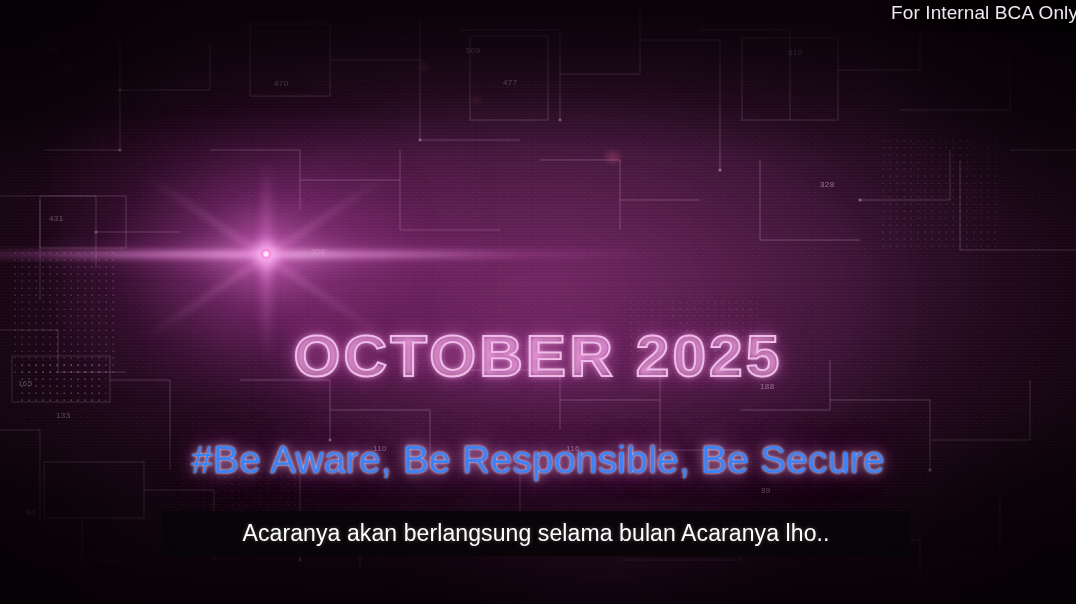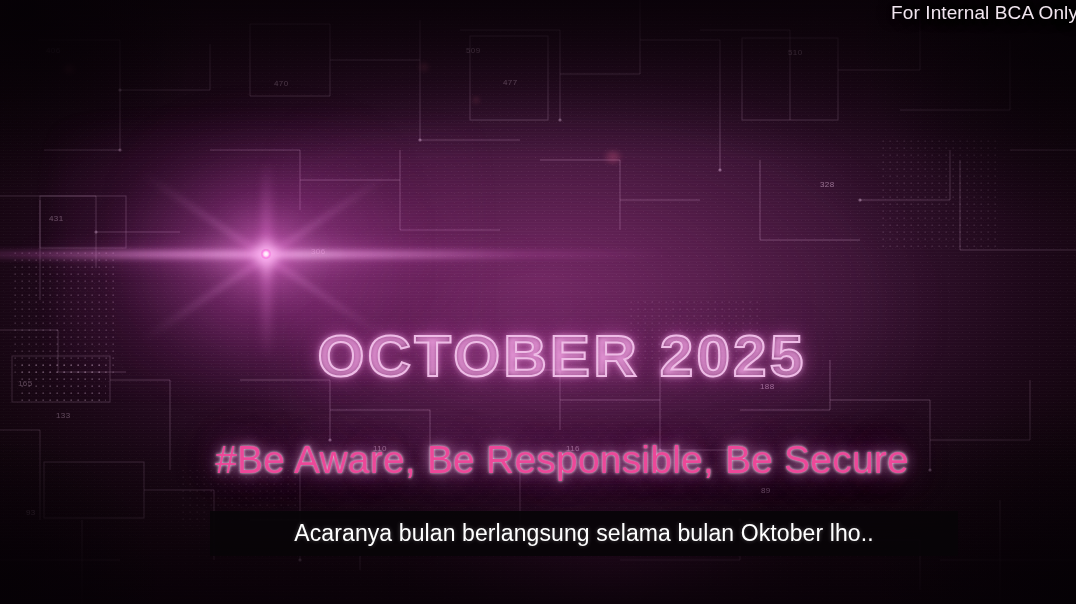--- a/index.html
+++ b/index.html
@@ -189,21 +189,20 @@
     position: absolute;
     border-radius: 50%;
     background: radial-gradient(circle, rgba(255,110,150,0.30), rgba(255,60,120,0) 70%);
     filter: blur(2px);
   }
 
   
   .content {
     position: absolute;
     inset: 0;
-    margin-left: 48px;
   }
 
   .internal-note {
     position: absolute;
     right: -2px;
     top: 2px;
     font-size: 19px;
     letter-spacing: 0.1px;
     color: #f2e6f0;
     font-family: "Liberation Sans", sans-serif;
@@ -273,21 +272,21 @@
   .tagline {
     position: absolute;
     left: 0;
     right: 0;
     top: 438px;
     text-align: center;
     font-family: "Liberation Sans", sans-serif;
     font-weight: normal;
     font-size: 39px;
     letter-spacing: 0.2px;
-    color: #ec4899;
+    color: #3b82f6;
     text-shadow:
       0 0 3px rgba(255,235,252,0.95),
       0 0 12px rgba(248,176,236,0.80),
       0 0 28px rgba(226,104,206,0.55),
       0 0 54px rgba(196,60,178,0.35);
   }
 
   .caption-bar {
     position: absolute;
     left: 162px;
@@ -456,17 +455,17 @@
   <div class="content">
 
     <div class="internal-note">For Internal BCA Only</div>
 
 
     <div class="date-line">OCTOBER 2025</div>
 
     <div class="tagline">#Be Aware, Be Responsible, Be Secure</div>
 
     <div class="caption-bar">
-      <span class="caption-text">Acaranya bulan berlangsung selama bulan Oktober lho..</span>
+      <span class="caption-text">Acaranya akan berlangsung selama bulan Acaranya lho..</span>
     </div>
 
   </div>
 </div>
 
 </body></html>

